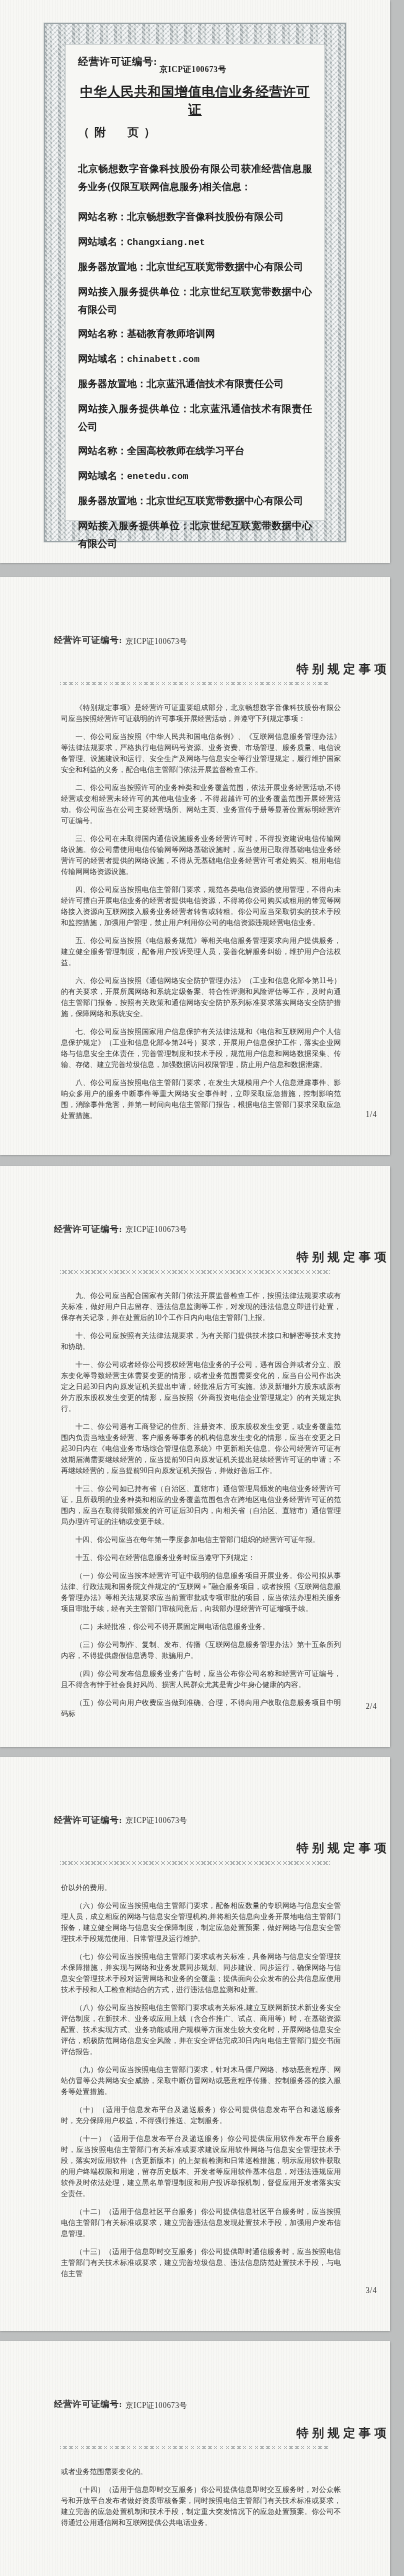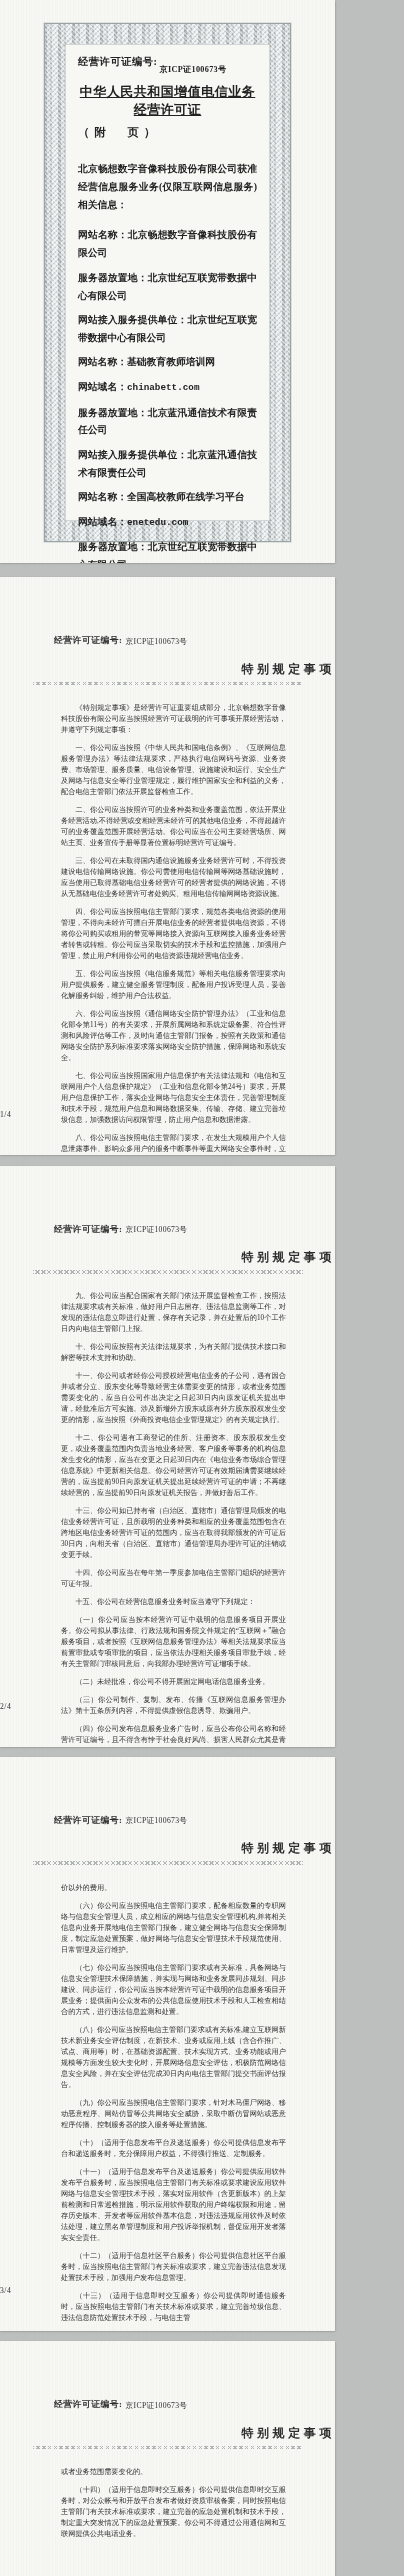--- a/index.html
+++ b/index.html
@@ -5,21 +5,21 @@
 <style>
   html,body{margin:0;padding:0;}
   body{
     width:405px;
     background:#bdbfbf;
     font-family:"Liberation Serif","DejaVu Serif",serif;
     color:#2e2e2e;
   }
   .page{
     position:relative;
-    width:335px;
+    width:390px;
     box-sizing:border-box;
     background:#f7f7f4;
     background-image:repeating-linear-gradient(90deg, rgba(0,0,0,.015) 0 1px, transparent 1px 2.6px);
     overflow:hidden;
     box-shadow:0 0.5px 2.1px rgba(0,0,0,.35);
   }
   
   .page1{height:563px;margin-bottom:14.4px;}
   .cert-box{
     margin:23px 44px 0;
@@ -107,21 +107,21 @@
     font-size:7.2px;
     line-height:11px;
     text-align:justify;
   }
   .para{margin:7px;text-indent:2em;}
   .para.noindent{text-indent:0;}
   .page-num{
     position:absolute;
     left:0;right:13px;
     bottom:36px;
-    text-align:left;
+    text-align:right;
     font-size:7.7px;
     letter-spacing:0.5px;
   }
 </style>
 </head>
 <body>
 
 <div>
 
   <section class="page page1">
@@ -129,20 +129,21 @@
       <div class="cert-inner">
         <div class="cert-head">
           <span class="cert-label">经营许可证编号:</span>
           <span class="cert-number">京ICP证100673号</span>
         </div>
         <h1 class="cert-title">中华人民共和国增值电信业务经营许可证</h1>
         <div class="cert-subtitle">（附　页）</div>
         <p class="cert-intro">北京畅想数字音像科技股份有限公司获准经营信息服务业务(仅限互联网信息服务)相关信息：</p>
         <div class="cert-fields">
             <p class="cert-field"><span class="lbl">网站名称：</span><span class="val">北京畅想数字音像科技股份有限公司</span></p>
+            <p class="cert-field"><span class="lbl">网站域名：</span><span class="val mono">Changxiang.net</span></p>
             <p class="cert-field"><span class="lbl">服务器放置地：</span><span class="val">北京世纪互联宽带数据中心有限公司</span></p>
             <p class="cert-field"><span class="lbl">网站接入服务提供单位：</span><span class="val">北京世纪互联宽带数据中心有限公司</span></p>
             <p class="cert-field"><span class="lbl">网站名称：</span><span class="val">基础教育教师培训网</span></p>
             <p class="cert-field"><span class="lbl">网站域名：</span><span class="val mono">chinabett.com</span></p>
             <p class="cert-field"><span class="lbl">服务器放置地：</span><span class="val">北京蓝汛通信技术有限责任公司</span></p>
             <p class="cert-field"><span class="lbl">网站接入服务提供单位：</span><span class="val">北京蓝汛通信技术有限责任公司</span></p>
             <p class="cert-field"><span class="lbl">网站名称：</span><span class="val">全国高校教师在线学习平台</span></p>
             <p class="cert-field"><span class="lbl">网站域名：</span><span class="val mono">enetedu.com</span></p>
             <p class="cert-field"><span class="lbl">服务器放置地：</span><span class="val">北京世纪互联宽带数据中心有限公司</span></p>
             <p class="cert-field"><span class="lbl">网站接入服务提供单位：</span><span class="val">北京世纪互联宽带数据中心有限公司</span></p>
@@ -199,21 +200,21 @@
   <section class="page page-std p4">
     <div class="page-head">
       <span class="head-label">经营许可证编号:</span>
       <span class="head-number">京ICP证100673号</span>
     </div>
     <h2 class="sp-title">特别规定事项</h2>
     <div class="title-rule"></div>
     <div class="body-text">
         <p class="para noindent">价以外的费用。</p>
         <p class="para">（六）你公司应当按照电信主管部门要求，配备相应数量的专职网络与信息安全管理人员，成立相应的网络与信息安全管理机构,并将相关信息向业务开展地电信主管部门报备，建立健全网络与信息安全保障制度，制定应急处置预案，做好网络与信息安全管理技术手段规范使用、日常管理及运行维护。</p>
-        <p class="para">（七）你公司应当按照电信主管部门要求或有关标准，具备网络与信息安全管理技术保障措施，并实现与网络和业务发展同步规划、同步建设、同步运行，你公司应当按本经营许可证中载明的信息服务项目开展业务；提供面向公众发布的公共信息应使用技术手段和人工检查相结合的方式，进行违法信息监测和处置。</p>
+        <p class="para">（七）你公司应当按照电信主管部门要求或有关标准，具备网络与信息安全管理技术保障措施，并实现与网络和业务发展同步规划、同步建设、同步运行，确保网络与信息安全管理技术手段对运营网络和业务的全覆盖；提供面向公众发布的公共信息应使用技术手段和人工检查相结合的方式，进行违法信息监测和处置。</p>
         <p class="para">（八）你公司应当按照电信主管部门要求或有关标准,建立互联网新技术新业务安全评估制度，在新技术、业务或应用上线（含合作推广、试点、商用等）时，在基础资源配置、技术实现方式、业务功能或用户规模等方面发生较大变化时，开展网络信息安全评估，积极防范网络信息安全风险，并在安全评估完成30日内向电信主管部门提交书面评估报告。</p>
         <p class="para">（九）你公司应当按照电信主管部门要求，针对木马僵尸网络、移动恶意程序、网站仿冒等公共网络安全威胁，采取中断仿冒网站或恶意程序传播、控制服务器的接入服务等处置措施。</p>
         <p class="para">（十）（适用于信息发布平台及递送服务）你公司提供信息发布平台和递送服务时，充分保障用户权益，不得强行推送、定制服务。</p>
         <p class="para">（十一）（适用于信息发布平台及递送服务）你公司提供应用软件发布平台服务时，应当按照电信主管部门有关标准或要求建设应用软件网络与信息安全管理技术手段，落实对应用软件（含更新版本）的上架前检测和日常巡检措施，明示应用软件获取的用户终端权限和用途，留存历史版本、开发者等应用软件基本信息，对违法违规应用软件及时依法处理，建立黑名单管理制度和用户投诉举报机制，督促应用开发者落实安全责任。</p>
         <p class="para">（十二）（适用于信息社区平台服务）你公司提供信息社区平台服务时，应当按照电信主管部门有关标准或要求，建立完善违法信息发现处置技术手段，加强用户发布信息管理。</p>
         <p class="para">（十三）（适用于信息即时交互服务）你公司提供即时通信服务时，应当按照电信主管部门有关技术标准或要求，建立完善垃圾信息、违法信息防范处置技术手段，与电信主管</p>
       </div>
     <div class="page-num">3/4</div>
   </section>
 

